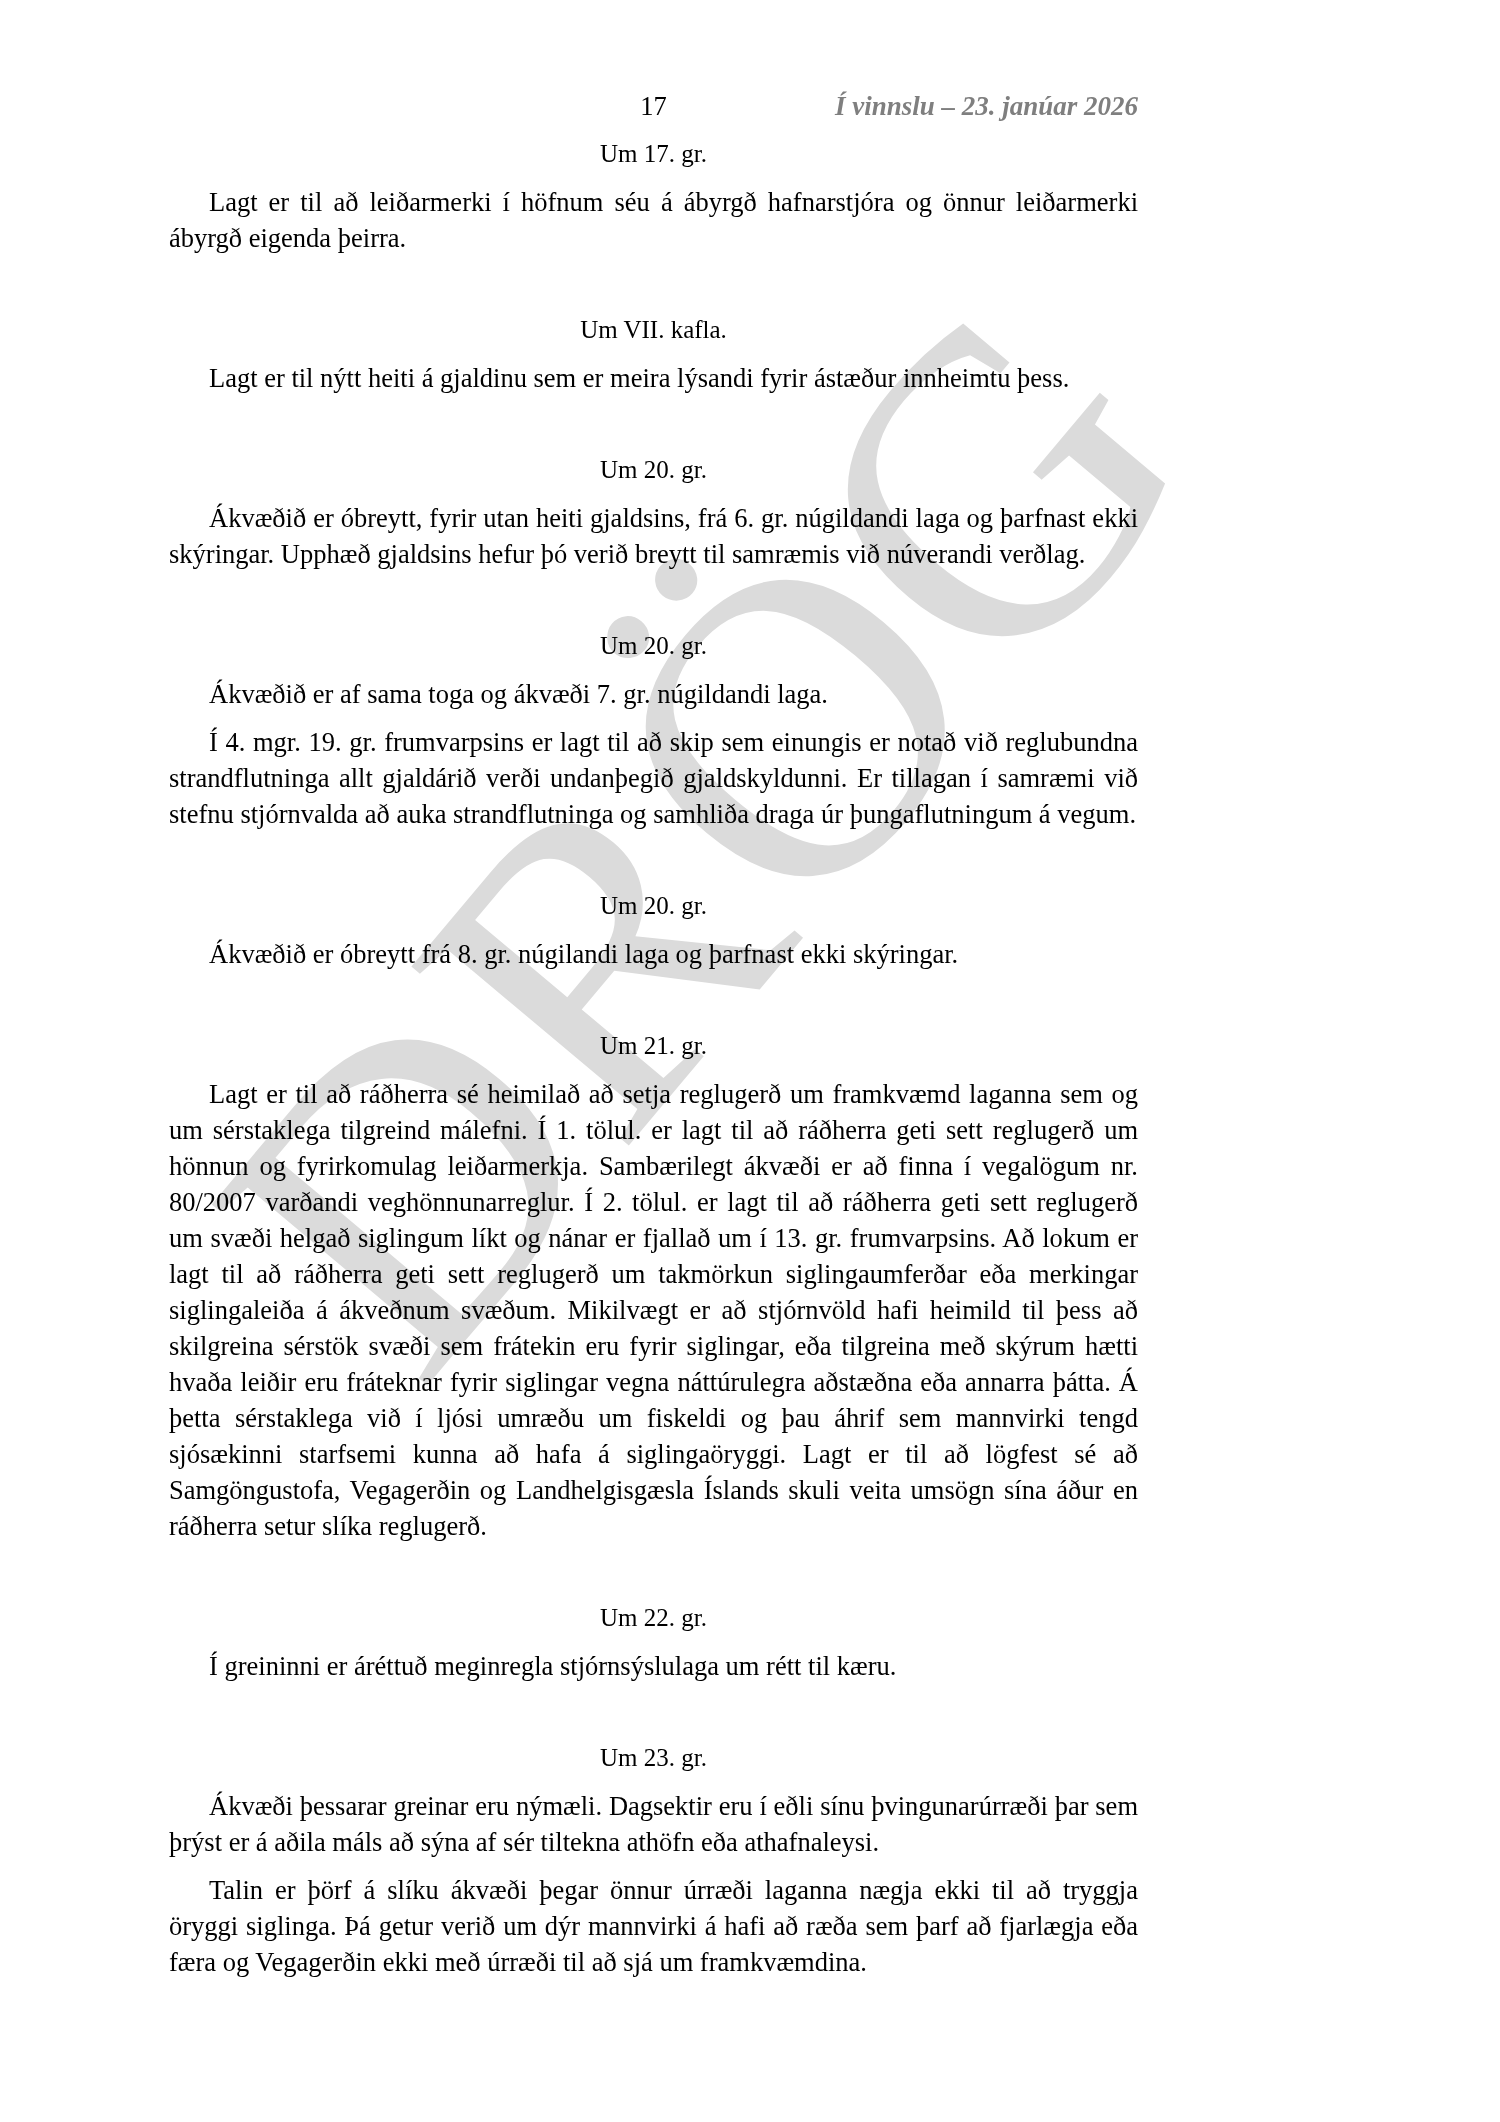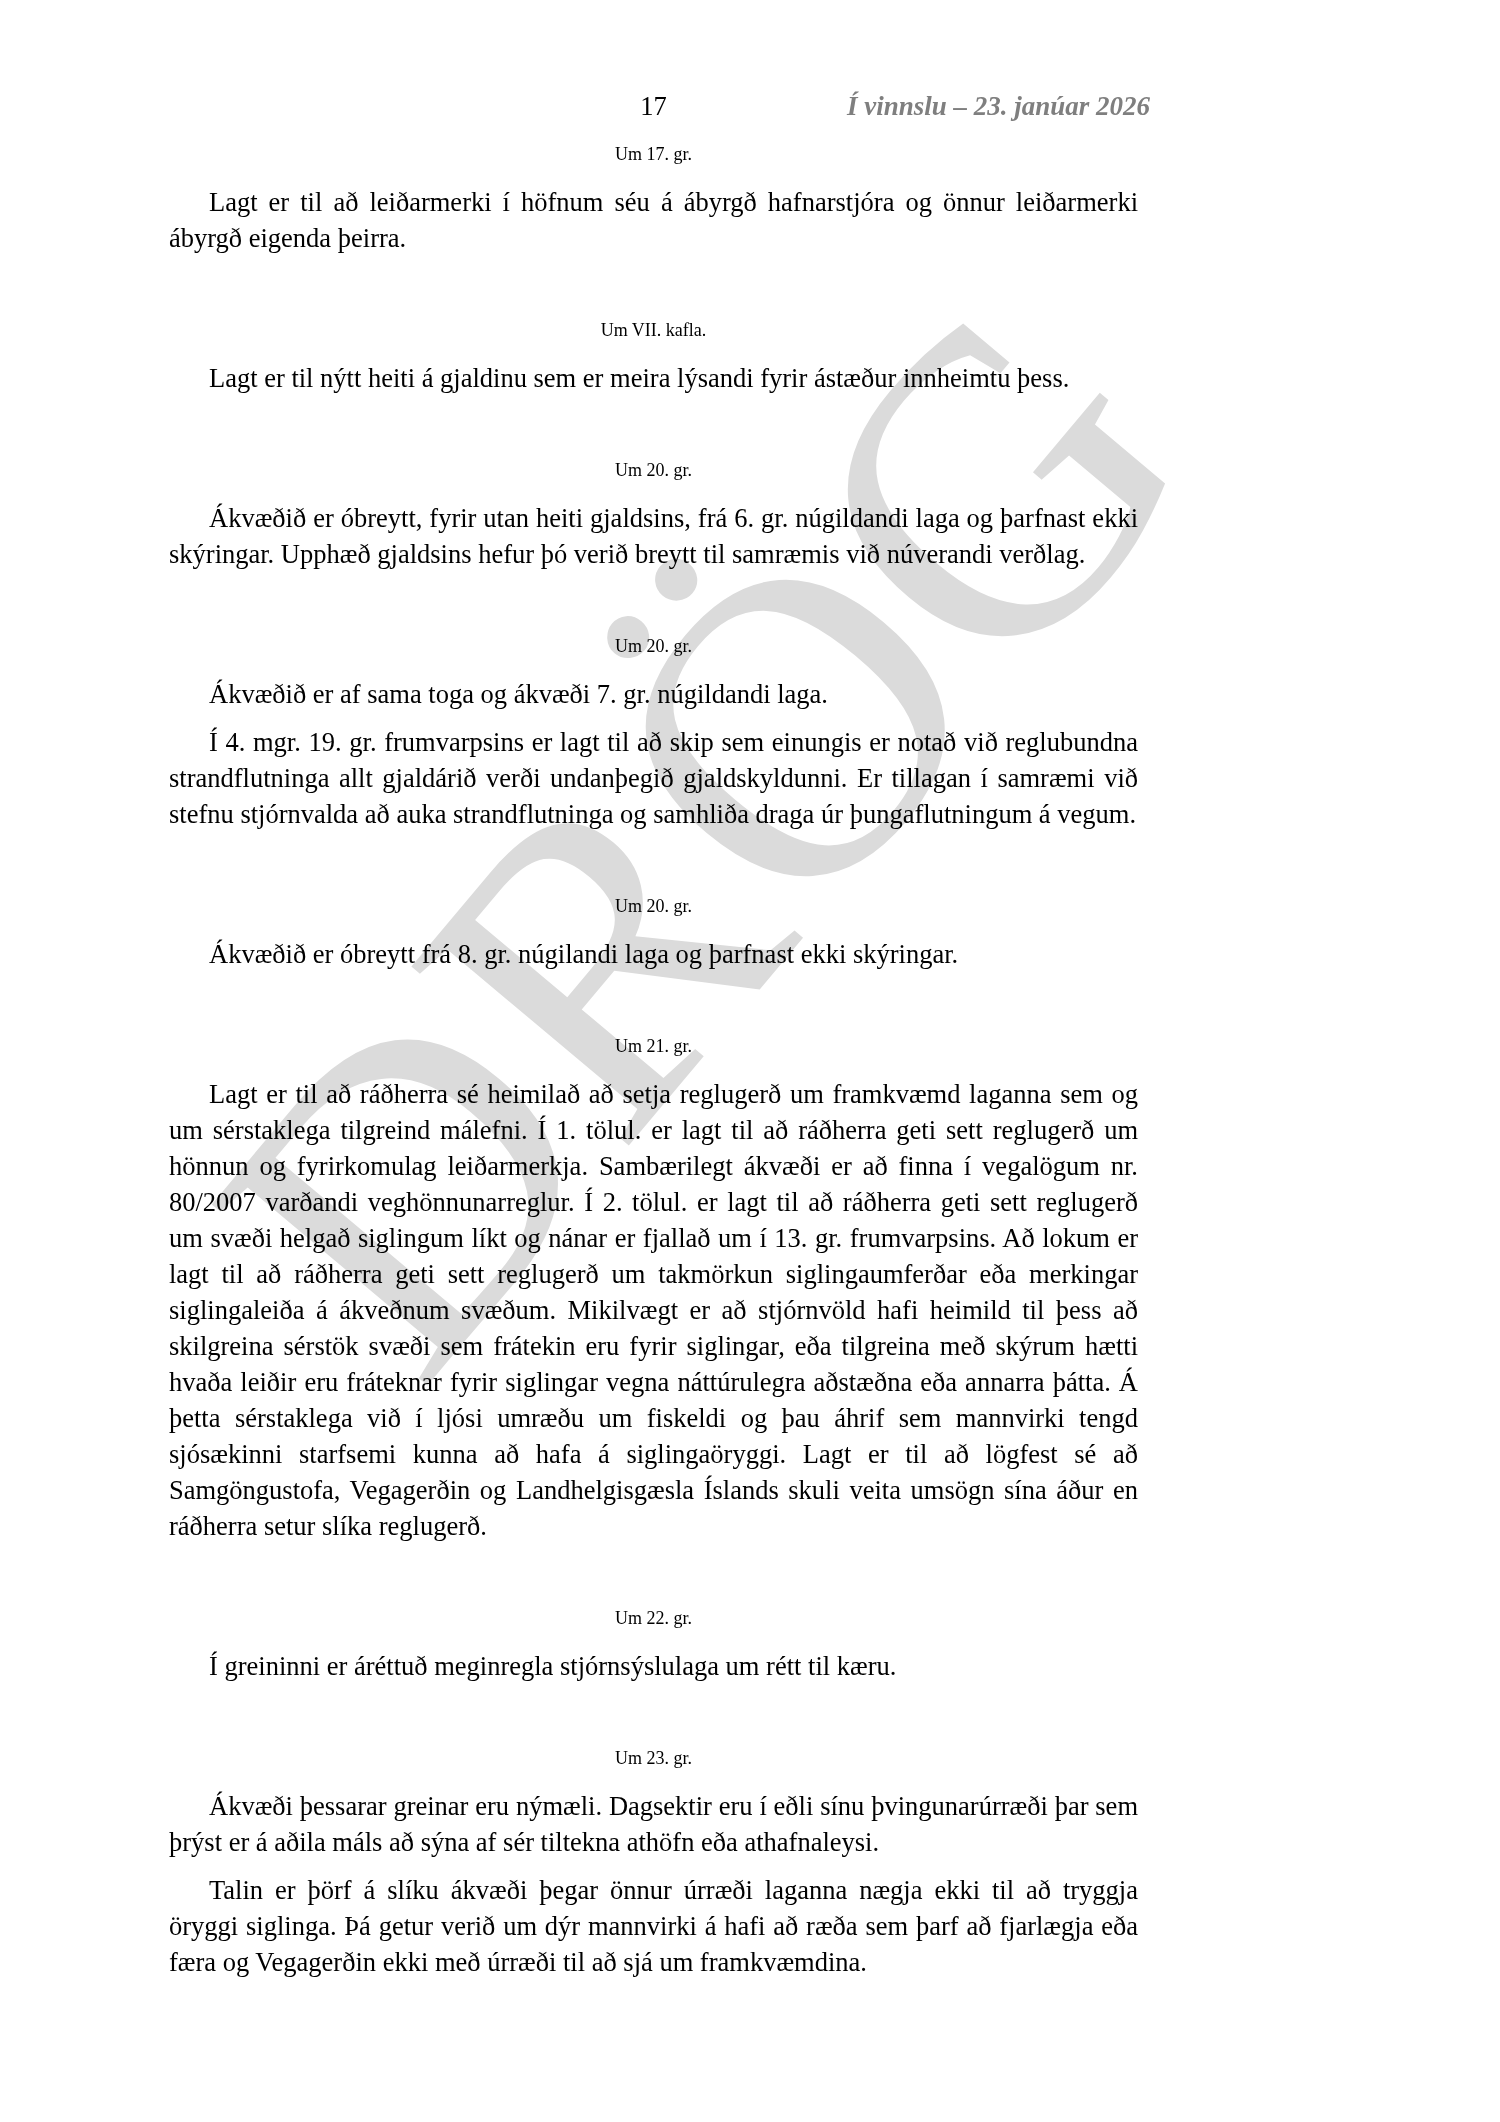--- a/index.html
+++ b/index.html
@@ -49,33 +49,33 @@
   }
   .page-number {
     position: absolute;
     left: 0;
     right: 0;
     text-align: center;
     top: 0;
   }
   .status-note {
     position: absolute;
-    right: 0;
+    right: 12px;
     top: 0;
     font-weight: bold;
     font-style: italic;
     color: var(--status-color, #7f7f7f);
     font-size: 27px;
   }
   .section-heading {
     text-align: center;
     margin-top: 56px;
     margin-bottom: 0;
     font-weight: normal;
-    font-size: 18px;
+    font-size: 25px;
     line-height: 36px;
   }
   .section:first-of-type .section-heading {
     margin-top: 0;
   }
   .section-paragraphs p {
     margin: 12px;
     text-align: justify;
     text-indent: 40px;
   }

